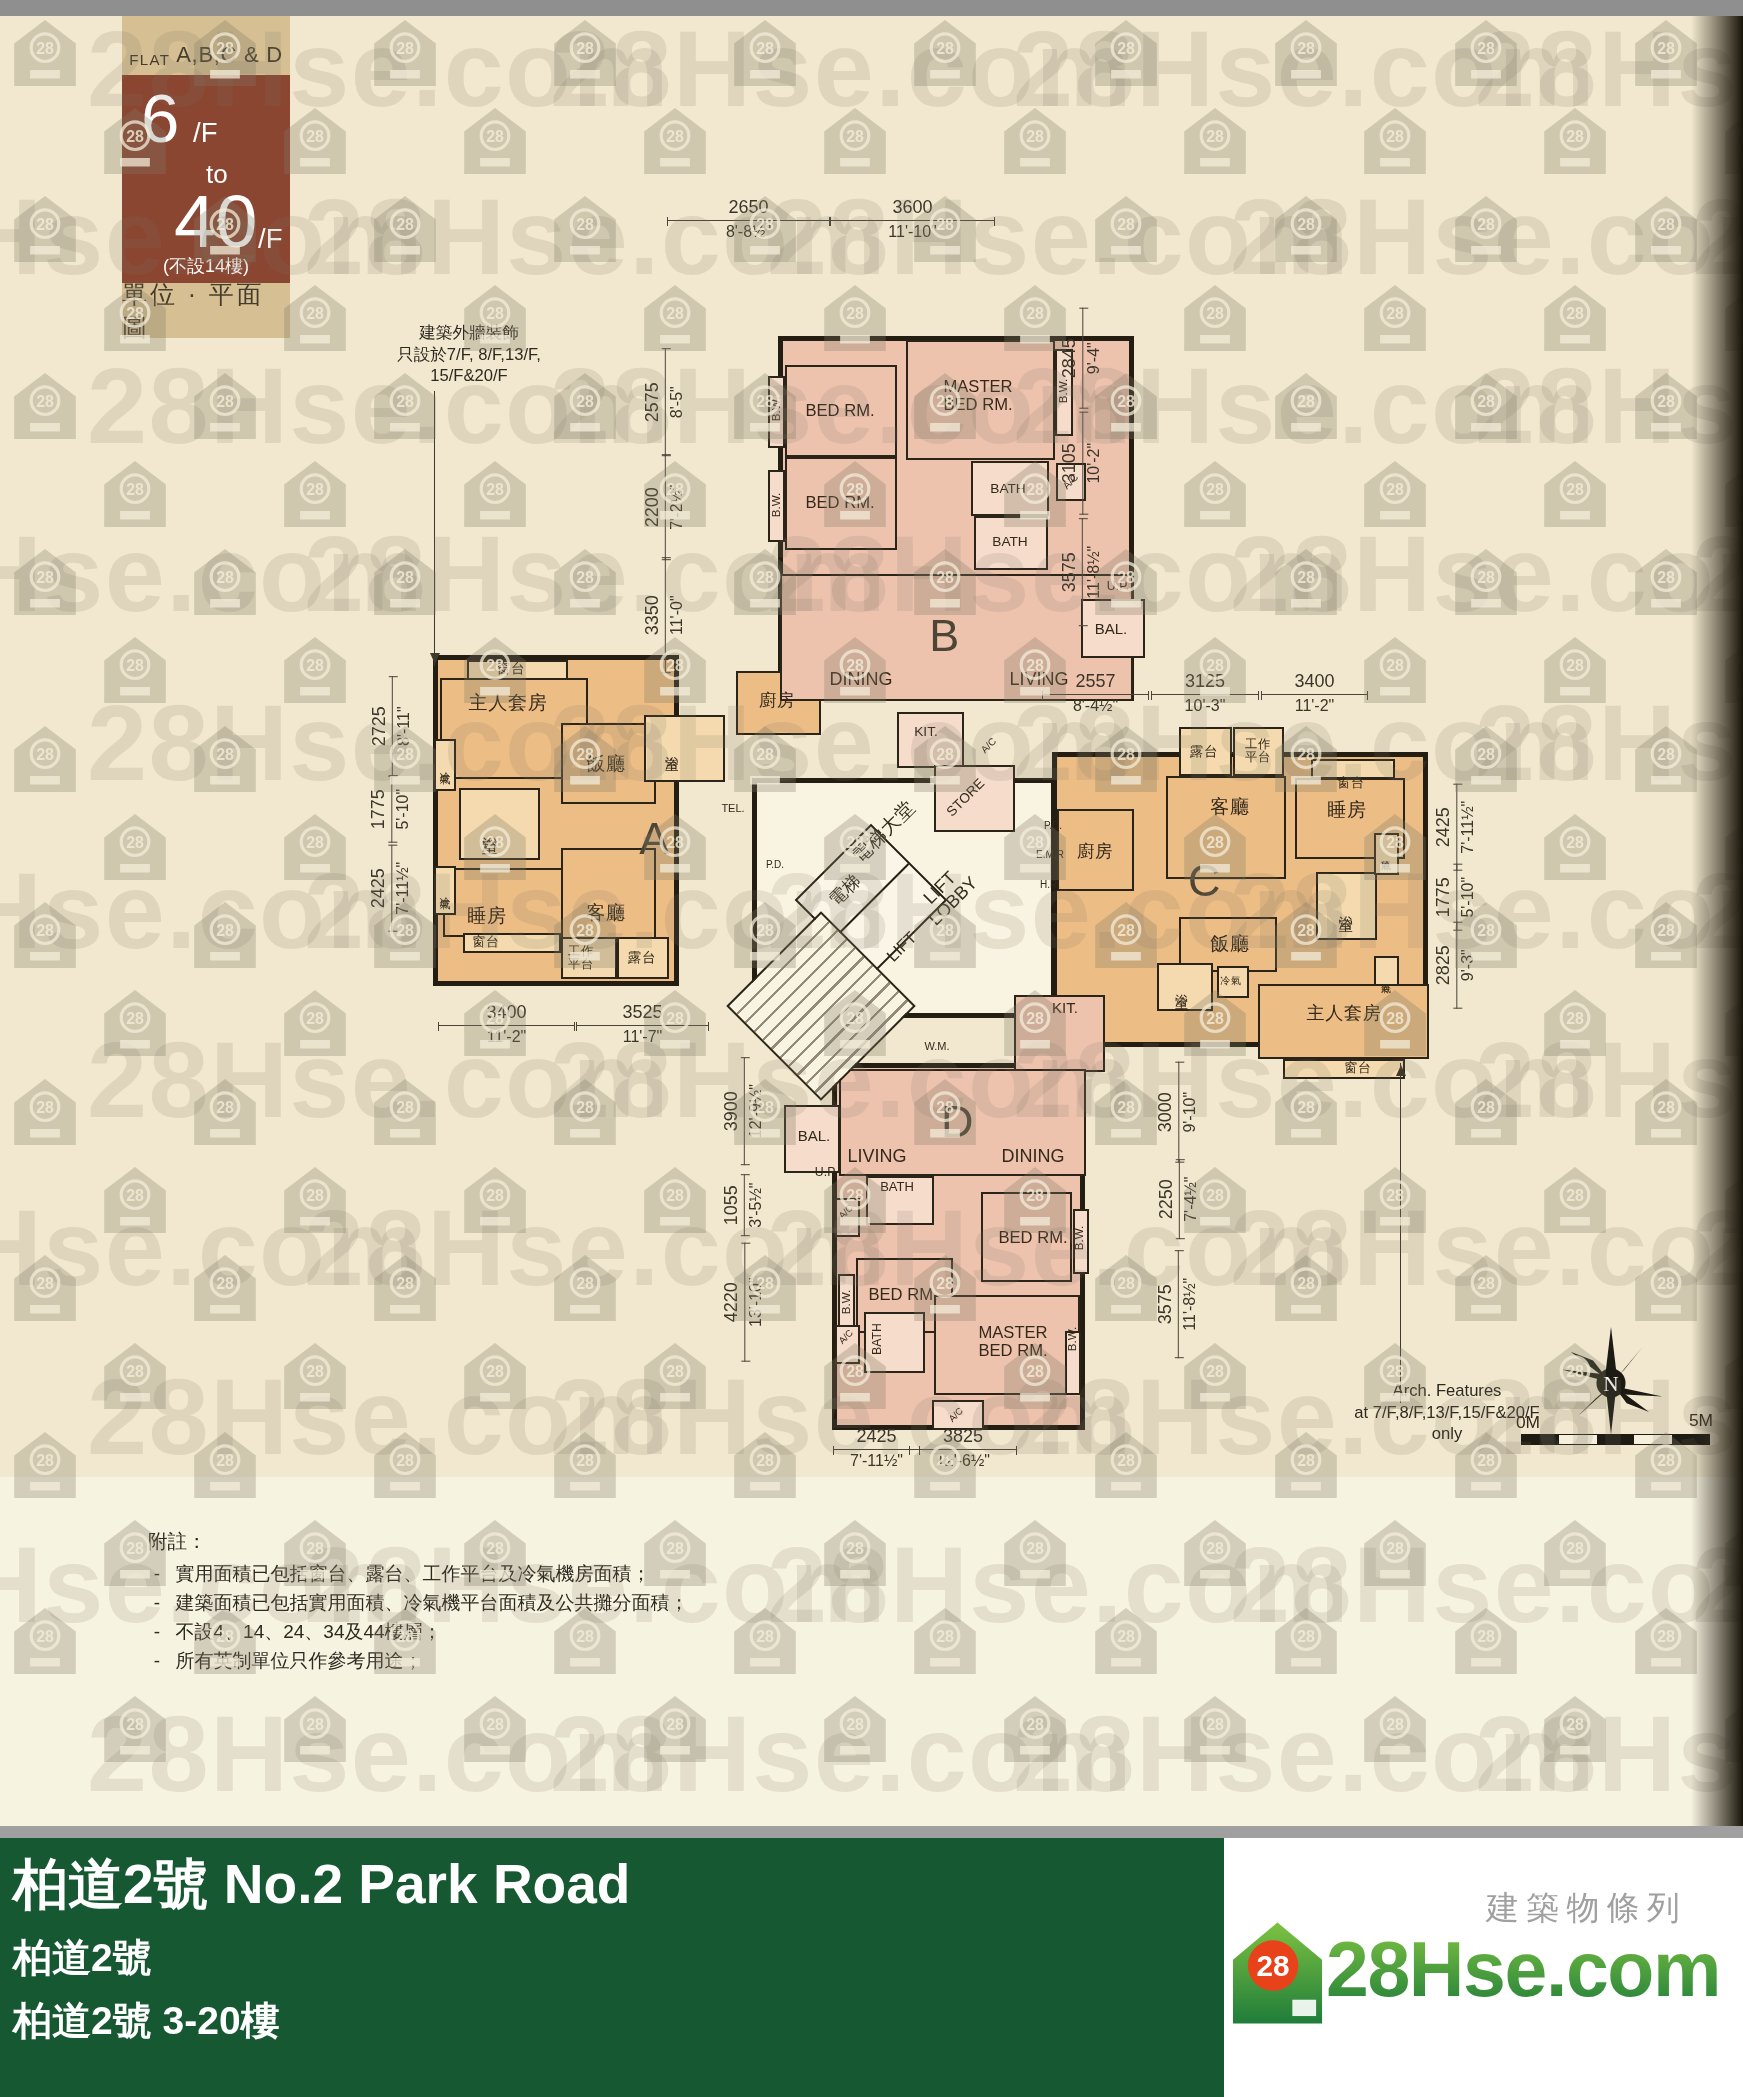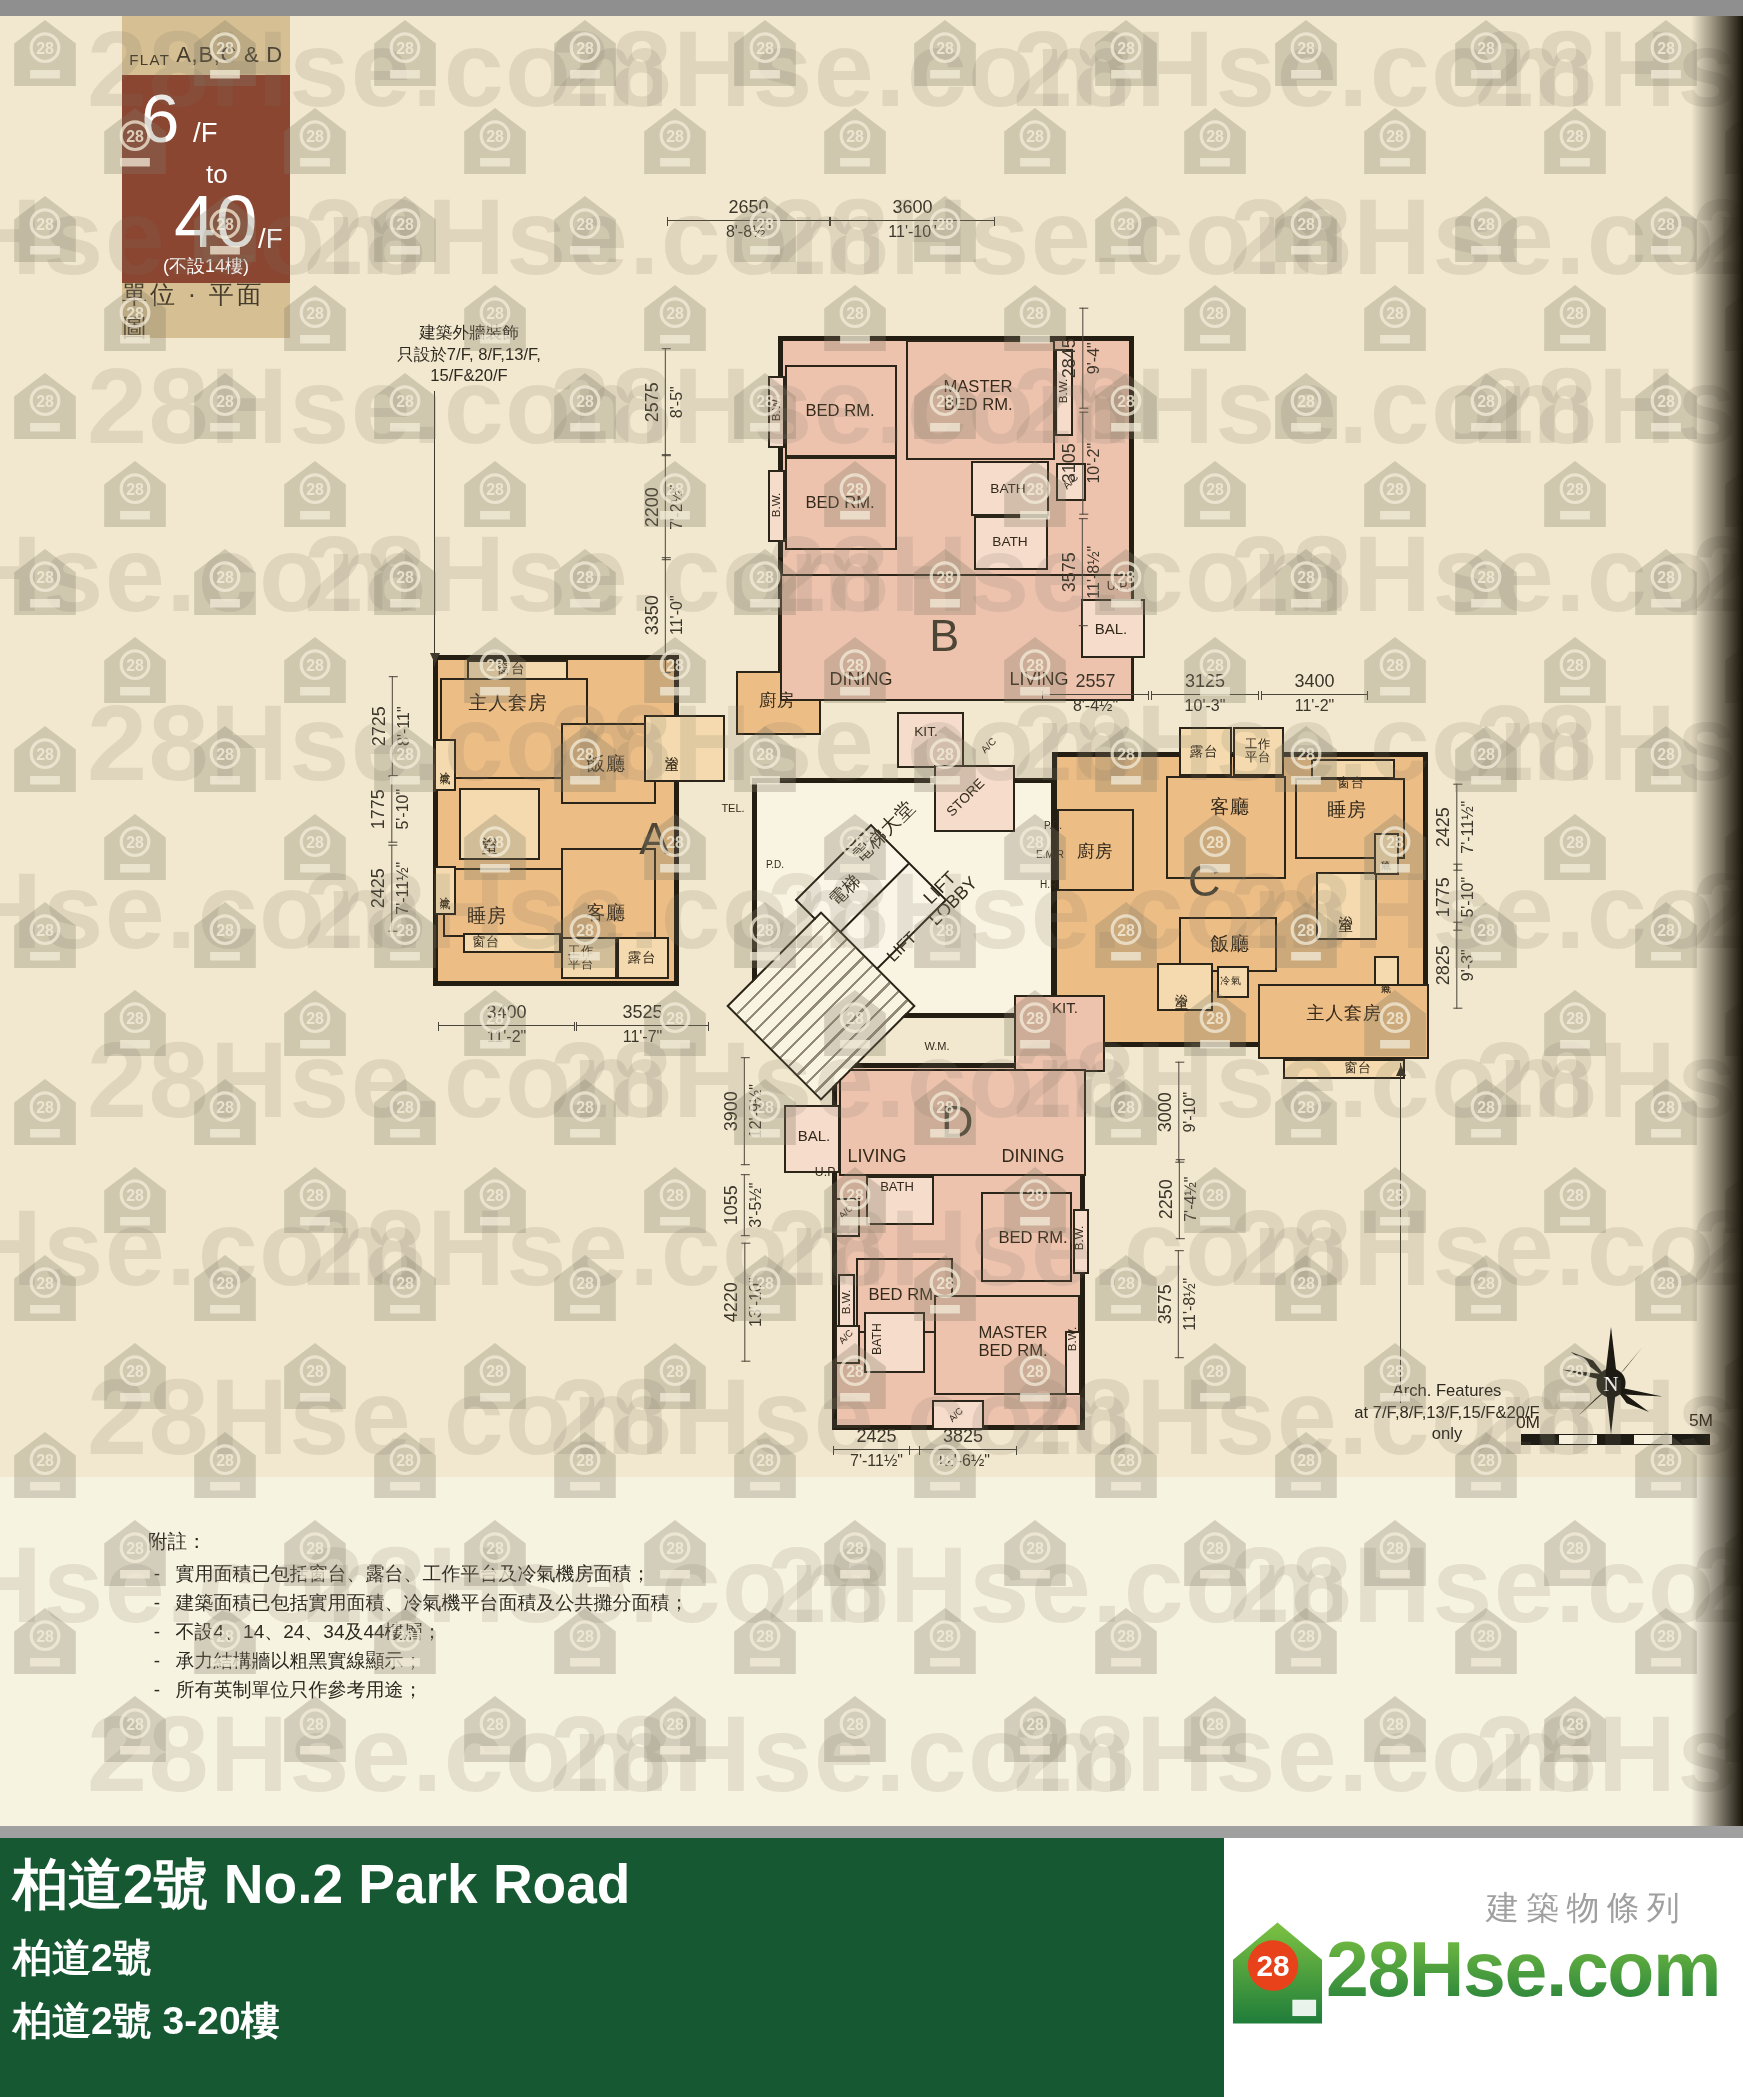--- a/index.html
+++ b/index.html
@@ -414,21 +414,20 @@
     </div>
     <div class="tb-tan2">單位 · 平面圖</div>
   </div>
 
   <div id="notes">
     <h3>附註：</h3>
     <div id="notes-list">
         <div class="note-item" style="">實用面積已包括窗台、露台、工作平台及冷氣機房面積；</div>
         <div class="note-item" style="">建築面積已包括實用面積、冷氣機平台面積及公共攤分面積；</div>
         <div class="note-item" style="">不設4、14、24、34及44樓層；</div>
-        <div class="note-item" style="">承力結構牆以粗黑實線顯示；</div>
         <div class="note-item" style="">所有英制單位只作參考用途；</div>
       </div>
   </div>
 
   <div id="watermarks">
       <div class="wm-text" style="left: 87px; top: 5.8px;">28Hse.com</div>
       <div class="wm-text" style="left: 550px; top: 5.8px;">28Hse.com</div>
       <div class="wm-text" style="left: 1013px; top: 5.8px;">28Hse.com</div>
       <div class="wm-text" style="left: 1475px; top: 5.8px;">28Hse.com</div>
       <div class="wm-text" style="left: -159px; top: 174px;">28Hse.com</div>

